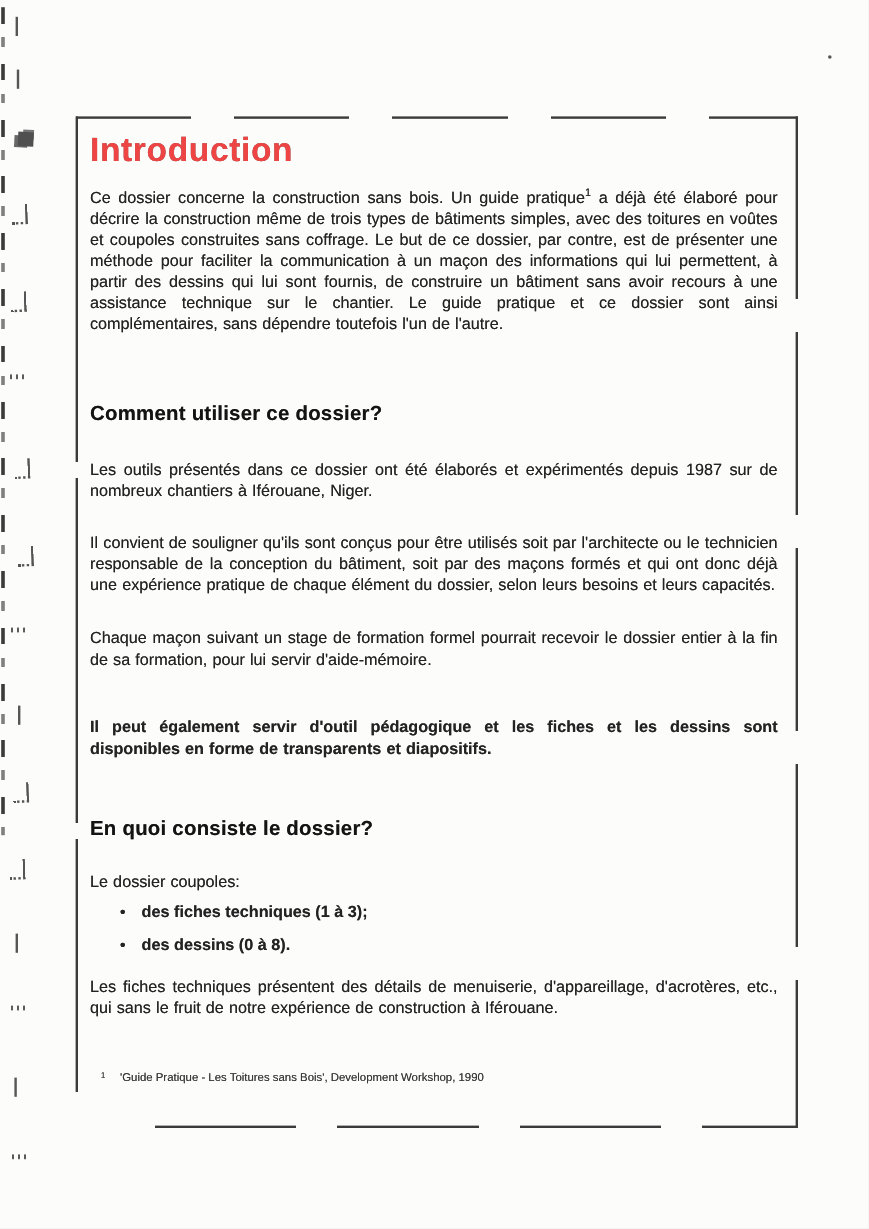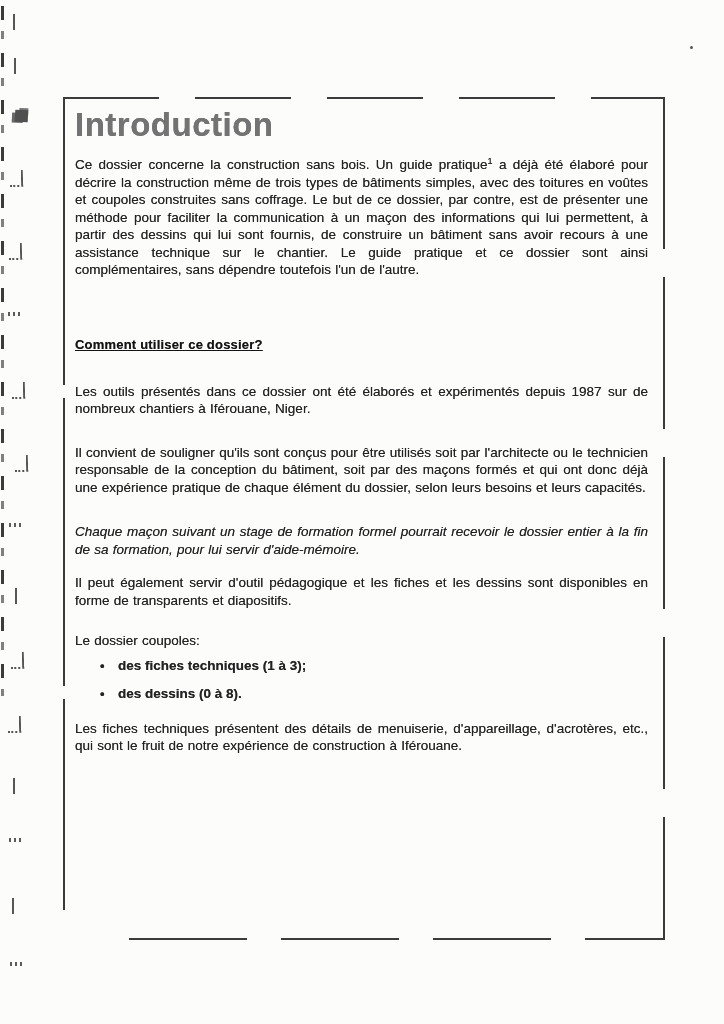--- a/index.html
+++ b/index.html
@@ -39,34 +39,34 @@
   .edge-left { left: 0; top: 0; width: 2px; height: 813px;
     background: repeating-linear-gradient(180deg,#3b3b3b 0 288px, transparent 288px 301px); }
   .edge-right { right: 0; top: 0; width: 2px; height: 100%;
     background: repeating-linear-gradient(180deg,#3b3b3b 0 152px, transparent 152px 180px); }
   .edge-bottom { left: 66px; right: 0; bottom: 0; height: 2px;
     background: repeating-linear-gradient(90deg,#3b3b3b 0 118px, transparent 118px 152px); }
 
   
   .content { position: absolute; left: 12px; right: 17px; top: 0; }
   .content * { text-shadow: 0 0 .5px rgba(20,20,20,.65); }
-  h1 { font-size: 33px; line-height: 30px; font-weight: bold; letter-spacing: .5px;
-       color: #737373; margin: 13px 0 0 0; }
-  h2 { font-size: 13px; line-height: 24px; font-weight: bold; color: #141414;
-       margin: 0; letter-spacing: .2px; text-decoration: underline; }
+  h1 { font-size: 28px; line-height: 30px; font-weight: bold; letter-spacing: .5px;
+       color: #ef4444; margin: 13px 0 0 0; }
+  h2 { font-size: 17px; line-height: 24px; font-weight: bold; color: #141414;
+       margin: 0; letter-spacing: .2px; }
   .h2a { margin-top: 54px; }
   .h2b { margin-top: 47px; }
   p { font-size: 13.5px; line-height: 17.5px; margin: 0; text-align: justify;
       word-spacing: .5px; }
   p.nj { text-align: left; }
   .p1 { margin-top: 16px; }
   .pA { margin-top: 26px; }
   .pB { margin-top: 26px; }
-  .pC { margin-top: 27px; font-style: italic; }
-  .pD { margin-top: 16px; }
+  .pC { margin-top: 27px; }
+  .pD { margin-top: 39px; font-weight: bold; }
   .lead { margin-top: 23px; }
   .pE { margin-top: 17px; }
   sup.ref { font-size: 9px; line-height: 0; vertical-align: super; }
   ul.blist { list-style: none; margin: 7px 0 0 0; padding: 0 0 0 25px; }
   ul.blist li { font-size: 13.5px; line-height: 17.5px; font-weight: bold;
     margin-top: 11px; display: flex; align-items: baseline; }
   ul.blist li:first-child { margin-top: 0; }
   .bullet-dot { display: inline-block; width: 18px; flex: 0 0 18px; font-size: 13px; }
   .footnote { position: relative; margin-top: 44px; padding-left: 25px;
     font-size: 9.5px; line-height: 12px; color: #3a3a3a; text-align: left; }
@@ -111,32 +111,37 @@
       <h2 class="h2a">Comment utiliser ce dossier?</h2>
 
       <p class="pA">Les outils présentés dans ce dossier ont été élaborés et expérimentés depuis 1987 sur de nombreux chantiers à Iférouane, Niger.</p>
 
       <p class="pB">Il convient de souligner qu'ils sont conçus pour être utilisés soit par l'architecte ou le technicien responsable de la conception du bâtiment, soit par des maçons formés et qui ont donc déjà une expérience pratique de chaque élément du dossier, selon leurs besoins et leurs capacités.</p>
 
       <p class="pC">Chaque maçon suivant un stage de formation formel pourrait recevoir le dossier entier à la fin de sa formation, pour lui servir d'aide-mémoire.</p>
 
       <p class="pD">Il peut également servir d'outil pédagogique et les fiches et les dessins sont disponibles en forme de transparents et diapositifs.</p>
 
+      <h2 class="h2b">En quoi consiste le dossier?</h2>
 
       <p class="lead nj">Le dossier coupoles:</p>
 
       <ul class="blist">
         <li>
           <span class="bullet-dot">•</span>
           <span>des fiches techniques (1 à 3);</span>
         </li>
         <li>
           <span class="bullet-dot">•</span>
           <span>des dessins (0 à 8).</span>
         </li>
       </ul>
 
-      <p class="pE">Les fiches techniques présentent des détails de menuiserie, d'appareillage, d'acrotères, etc., qui sont le fruit de notre expérience de construction à Iférouane.</p>
+      <p class="pE">Les fiches techniques présentent des détails de menuiserie, d'appareillage, d'acrotères, etc., qui sans le fruit de notre expérience de construction à Iférouane.</p>
 
+      <div class="footnote">
+        <sup>1</sup>
+        <span>'Guide Pratique - Les Toitures sans Bois', Development Workshop, 1990</span>
+      </div>
 
     </div>
   </div>
 </div>
 
 </body></html>

